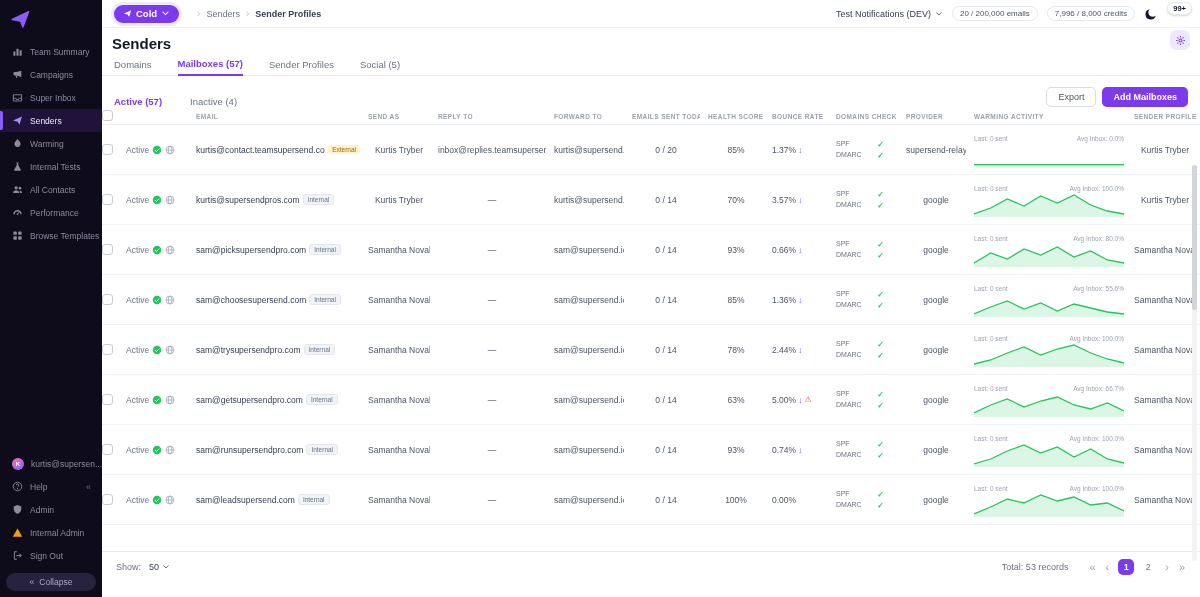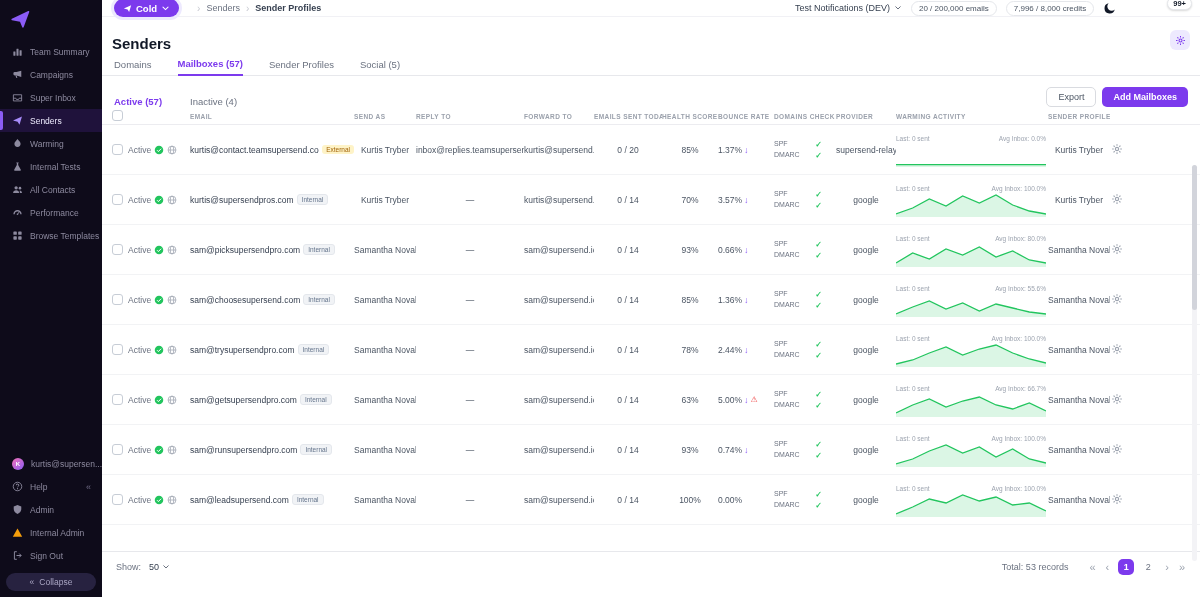--- a/index.html
+++ b/index.html
@@ -17,33 +17,33 @@
   .side-item.active { color:#efecff; background:rgba(124,58,237,.16); }
   .side-item.active::before { content:''; position:absolute; left:0; top:2px; bottom:2px; width:3px; background:#8b5cf6; border-radius:0 2px 2px 0; }
   .side-item.active .icon { color:#a78bfa; }
   #side-bottom { position:absolute; left:0; right:0; bottom:30px; }
   .avatar { width:12px; height:12px; border-radius:50%; background:linear-gradient(135deg,#f472b6,#8b5cf6); display:flex; align-items:center; justify-content:center; color:#fff; font-size:6px; font-weight:700; flex:0 0 12px; }
   .trail { margin-left:auto; color:#6f6b85; font-size:9px; }
   .warn-ic { color:#f59e0b !important; }
   .collapse-btn { position:absolute; left:6px; right:6px; bottom:6px; height:18px; border-radius:9px; background:#272240; color:#aaa6c3; font-size:8.5px; border:none; display:flex; align-items:center; justify-content:center; gap:5px; cursor:pointer; font-family:inherit; }
 
   
-  .topbar { position:absolute; left:102px; top:0; right:0; height:17px; display:flex; align-items:center; padding-left:8px; background:#fff; border-bottom:1px solid #f1f1f5; z-index:4; }
+  .topbar { position:absolute; left:102px; top:0; right:0; height:28px; display:flex; align-items:center; padding-left:8px; background:#fff; border-bottom:1px solid #f1f1f5; z-index:4; }
   .cold-btn { display:flex; align-items:center; gap:4px; height:18px; padding:0 9px; border:none; border-radius:10px; background:#7c3aed; color:#fff; font-weight:700; font-size:9.5px; box-shadow:0 0 0 3px #ede9fe; margin:0 12px 0 4px; cursor:pointer; font-family:inherit; }
   .cold-btn svg { width:9px; height:9px; }
   .crumb-sep { color:#c7c9d1; font-size:10px; margin:0 6px; }
   .crumb { font-size:9px; color:#6b7280; cursor:pointer; }
   .crumb.current { color:#374151; font-weight:600; }
   .top-right { margin-left:auto; display:flex; align-items:center; gap:9px; padding-right:8px; }
   .env { border:none; background:none; font-size:9px; color:#374151; display:flex; gap:4px; align-items:center; cursor:pointer; font-family:inherit; }
   .env svg { width:8px; height:8px; color:#6b7280; }
   .pill { font-size:8px; color:#4b5563; border:1px solid #e5e7eb; border-radius:9px; padding:2px 7px; white-space:nowrap; }
   .moon { width:14px; height:14px; color:#111827; cursor:pointer; display:inline-flex; }
   .moon svg { width:100%; height:100%; }
-  .badge99 { background:#fff; border:1px solid #e5e7eb; box-shadow:0 1px 2px rgba(0,0,0,.15); border-radius:8px; font-size:7.5px; font-weight:700; color:#111827; padding:1px 5px; margin-top:-10px;margin-left:41px; }
+  .badge99 { background:#fff; border:1px solid #e5e7eb; box-shadow:0 1px 2px rgba(0,0,0,.15); border-radius:8px; font-size:7.5px; font-weight:700; color:#111827; padding:1px 5px; margin-top:-10px; }
   .gear-btn { position:absolute; top:30px; right:10px; width:20px; height:20px; border-radius:6px; background:#ede9fe; border:none; color:#7c3aed; display:flex; align-items:center; justify-content:center; cursor:pointer; z-index:4; }
   .gear-btn svg { width:11px; height:11px; }
 
   
   .content { position:absolute; left:102px; top:28px; right:0; bottom:30px; background:#fff; }
   .page-title { margin:7px 0 3px 10px; font-size:15px; font-weight:700; color:#111827; }
   .tabs { display:flex; gap:26px; padding:0 12px; border-bottom:1px solid #e7e8ec; height:21px; align-items:flex-end; }
   .tab { font-size:9.5px; color:#6b7280; padding-bottom:5px; cursor:pointer; white-space:nowrap; }
   .tab.active { color:#7c3aed; font-weight:700; border-bottom:2px solid #7c3aed; margin-bottom:-1px; }
   .subrow { display:flex; align-items:flex-end; height:31px; padding:0 12px; }
@@ -55,21 +55,21 @@
   .search-block { padding:3px 12px 6px; }
   .search-label { font-size:7.5px; color:#9ca3af; margin-bottom:3px; }
   .search-row { display:flex; align-items:center; }
   .search-input { width:352px; height:17px; border:1px solid #d6d8dd; border-radius:4px; font-size:9px; padding:0 6px; font-family:inherit; }
   .filters-btn { margin-left:28px; display:flex; gap:4px; align-items:center; font-size:9px; color:#6b7280; background:none; border:none; cursor:pointer; font-family:inherit; }
   .filters-btn svg { width:9px; height:9px; }
   .sort-btn { margin-left:auto; display:flex; gap:4px; align-items:center; font-size:9px; color:#4b5563; background:none; border:none; cursor:pointer; padding-right:14px; font-family:inherit; }
   .sort-btn svg { width:10px; height:10px; }
 
   
-  .grid { display:grid; grid-template-columns:16px 62px 164px 62px 108px 70px 68px 56px 56px 62px 60px 152px 62px 20px; column-gap:0; align-items:center; padding-left:10px; }
+  .grid { display:grid; grid-template-columns:16px 62px 164px 62px 108px 70px 68px 56px 56px 62px 60px 152px 62px 20px; column-gap:8px; align-items:center; }
   .thead { height:18px; border-bottom:1px solid #ececf0; }
   .th { font-size:6.5px; font-weight:700; color:#9ba1ac; letter-spacing:.4px; white-space:nowrap; overflow:hidden; }
   .trow { height:50px; border-bottom:1px solid #f2f3f5; cursor:pointer; }
   .cb { width:11px; height:11px; border:1.2px solid #c7cdd6; border-radius:3px; background:#fff; display:inline-block; cursor:pointer; }
   .status { display:flex; align-items:center; gap:3px; font-size:8.5px; color:#6b7280; }
   .status .icon { width:10px; height:10px; display:inline-flex; }
   .status .icon svg { width:100%; height:100%; }
   .status .globe { color:#9ca3af; }
   .emailcell { display:flex; align-items:center; gap:3px; overflow:hidden; }
   .email { font-size:8.5px; color:#374151; white-space:nowrap; overflow:hidden; }

